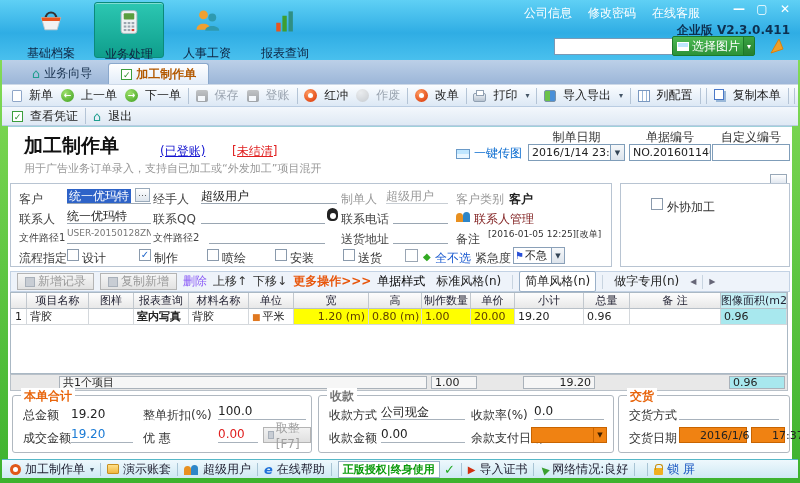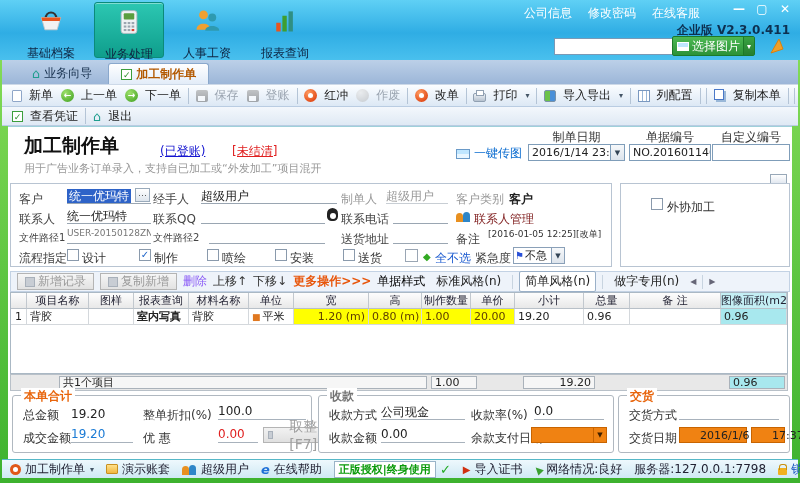--- a/index.html
+++ b/index.html
@@ -111,21 +111,21 @@
 .usq{color:#e07820;font-size:9px;margin-right:2px}
 .sumbar{position:absolute;left:2px;top:247px;width:778px;height:17px;background:#e8e8e8;border:1px solid #b8c0c8}
 .sbox{position:absolute;top:1px;height:13px;border:1px solid #aab2ba;background:#f6f6f6;font-size:11px;line-height:11px;padding:0 3px;color:#222;overflow:hidden;white-space:nowrap}
 
 .fs{position:absolute;top:268px;height:58px;border:1px solid #b0b8c0;border-radius:3px;background:#fff}
 .leg{position:absolute;top:-8px;left:8px;background:#fff;padding:0 3px;font-size:12px;font-weight:bold;color:#e8650c}
 .bl{position:absolute;font-size:12px;color:#333;white-space:nowrap}
 .bv{position:absolute;font-size:12px;color:#222;border-bottom:1px solid #a8b2bc;height:16px;white-space:nowrap}
 .bv.plain{border-bottom:none}
 .bv.blue{color:#1a7ad4}.bv.red{color:#e02020}
-.rbtn{position:absolute;height:16px;border:1px solid #b4b4b4;background:linear-gradient(#f2f2f2,#e0e0e0);color:#a0a0a0;font-size:14px;padding:0 4px;display:flex;align-items:center;gap:16px}
+.rbtn{position:absolute;height:16px;border:1px solid #b4b4b4;background:linear-gradient(#f2f2f2,#e0e0e0);color:#a0a0a0;font-size:12px;padding:0 4px;display:flex;align-items:center;gap:2px}
 .ofield{position:absolute;height:16px;background:#f08212;border:1px solid #c86400;color:#222;font-size:11px;display:flex;align-items:center;cursor:pointer}
 .ofield .val{flex:1;text-align:right;padding:0 20px}
 .ofield .dseg3{width:13px;align-self:stretch;display:flex;align-items:center;justify-content:center;font-size:7px;color:#402000;border-left:1px solid #c86400}
 .spin{display:flex;flex-direction:column;width:11px;align-self:stretch;border-left:1px solid #c86400}
 .spin span{flex:1;font-size:5px;line-height:7px;text-align:center;color:#402000;background:linear-gradient(#f8f8f8,#dfe4ea)}
 
 .statusbar{position:absolute;left:2px;right:2px;top:459px;height:19px;background:linear-gradient(#eef8fd,#cfe9f4);border-top:1px solid #56b8c8;display:flex;align-items:center;padding:0 8px;font-size:12px;color:#223}
 .sitem{display:flex;align-items:center;gap:4px;white-space:nowrap;cursor:pointer}
 .ssep{width:1px;height:13px;background:#a8c4d4;margin:0 6px}
 .si-target{width:11px;height:11px;border:3px solid #e05818;border-radius:50%;background:#fff}
@@ -543,23 +543,20 @@
     <span class="sitem">
         <span class="si-cert">▶</span>
         <span>导入证书</span>
       </span>
     <i class="ssep"></i>
     <span class="sitem">
         <span class="si-net">▲</span>
         <span>网络情况:良好</span>
       </span>
     <i class="ssep"></i>
-    <span class="sitem">
-        <span>服务器:127.0.0.1:7798</span>
-      </span>
     <i class="ssep"></i>
     <span class="sitem blue-t">
         <span class="si-lock"></span>
         <span>锁 屏</span>
       </span>
 
   </div>
 
 </div>
 

